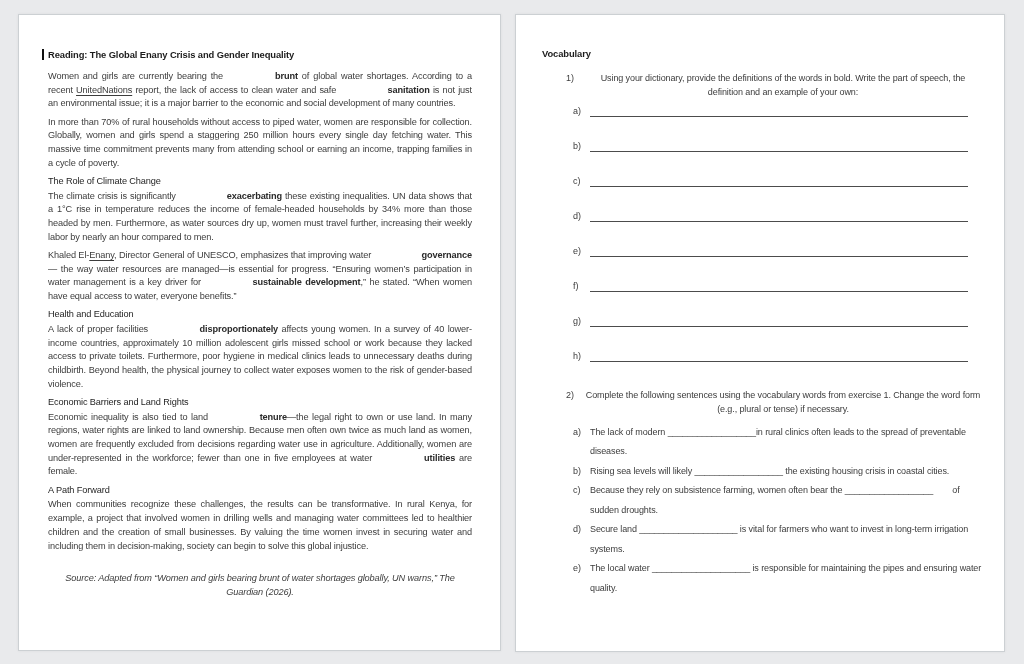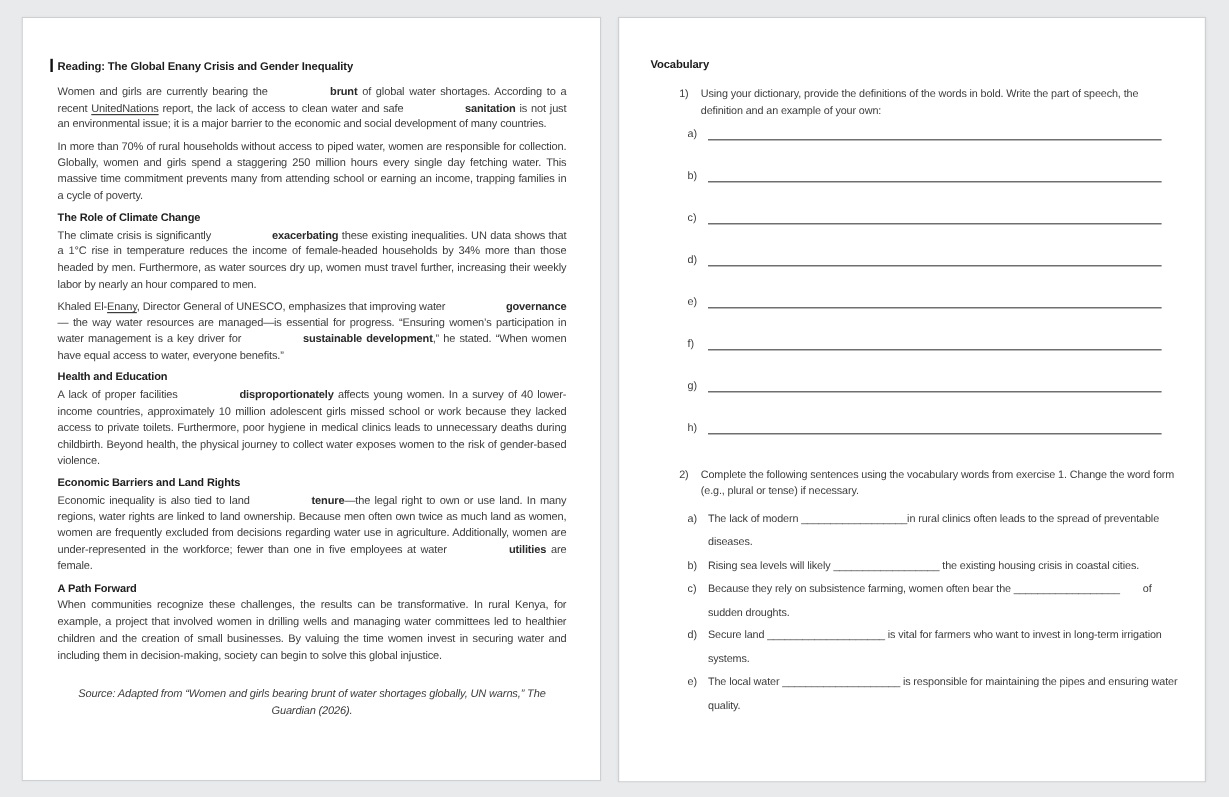--- a/index.html
+++ b/index.html
@@ -16,37 +16,37 @@
   }
   .page-left{left:18px;width:483px;height:637px;padding:33px 28px 0 29px;}
   .page-right{left:515px;width:490px;height:638px;padding:33px 22px 0 26px;}
 
   
   .title-row{display:flex;align-items:flex-start;margin-bottom:9px;}
   .cursor-bar{width:2px;height:11px;background:#101010;margin:1px 4px 0 -6px;flex:none;}
   .doc-title{font-weight:700;font-size:9.4px;line-height:13px;color:#1c1c1c;letter-spacing:-0.1px;}
   .reading-body{font-size:9.2px;line-height:13.7px;color:#3c3c3c;letter-spacing:-0.12px;}
   .para{margin:0 0 4.5px;text-align:justify;}
-  .sec-h{font-weight:700;color:#1e1e1e;margin:3px 0 1px;text-align:left;}
+  .sec-h{font-weight:400;color:#1e1e1e;margin:3px 0 1px;text-align:left;}
   .b{font-weight:700;color:#2a2a2a;margin-left:48px;}
   .sq{
     text-decoration-line:underline;
     text-decoration-style:wavy;
     text-decoration-color:#c00000;
     text-decoration-thickness:1px;
     text-underline-offset:2px;
     text-decoration:underline;
   }
   .source{margin-top:19px;font-style:italic;text-align:center;color:#3d3d3d;}
 
   
   .voc-h{font-weight:700;font-size:9.4px;color:#1c1c1c;margin-bottom:13px;letter-spacing:-0.1px;}
   .q{display:flex;font-size:9px;line-height:13.7px;color:#3c3c3c;letter-spacing:-0.1px;padding-left:24px;}
   .qnum{width:18px;flex:none;}
-  .qtext{flex:1;}
+  .qtext{flex:1;text-align:center;}
   .ex1-items{margin-top:6px;padding-left:31px;}
   .ex1-item{display:flex;align-items:flex-start;height:35px;font-size:9px;color:#3c3c3c;}
   .ltr{width:17px;flex:none;line-height:12px;}
   .blank-line{flex:1;height:11px;border-bottom:1px solid #4c4c4c;margin-right:14px;}
   .ex2-block{margin-top:4px;}
   .ex2-items{margin-top:6px;padding-left:31px;}
   .ex2-item{display:flex;font-size:9px;line-height:19.5px;color:#3c3c3c;letter-spacing:-0.1px;}
   .ex2-item .ltr{line-height:19.5px;}
   .ex2-text{flex:1;text-align:left;}
 </style>

